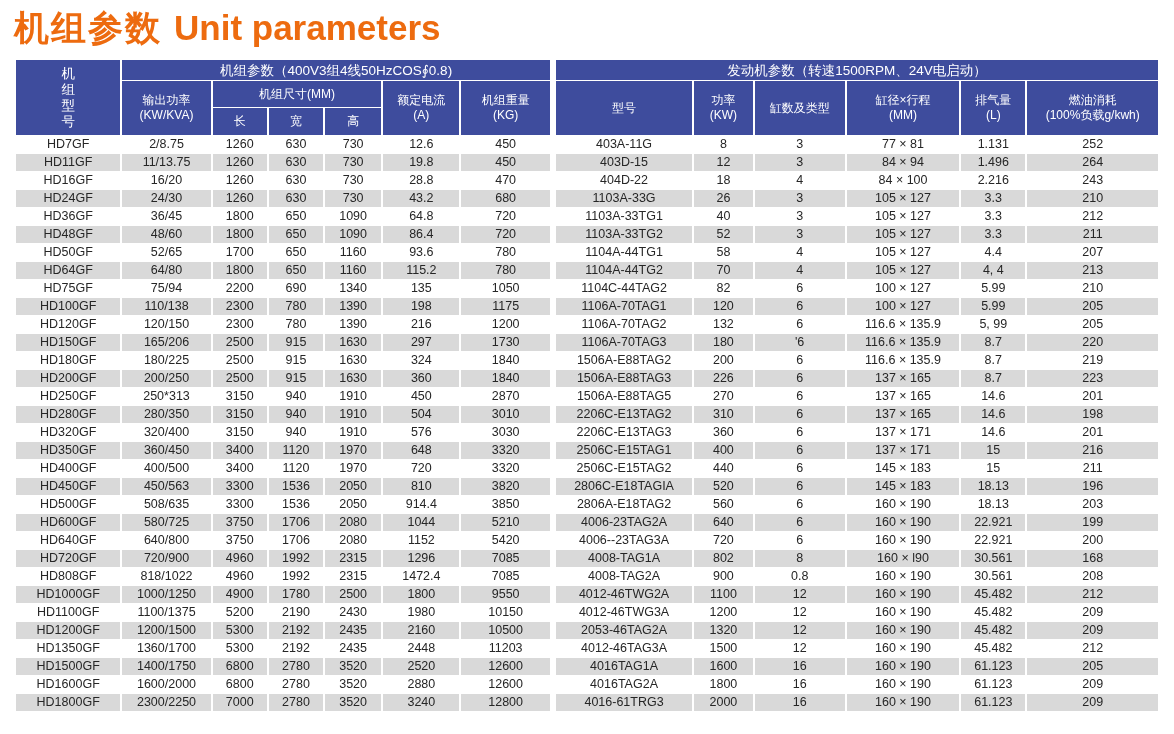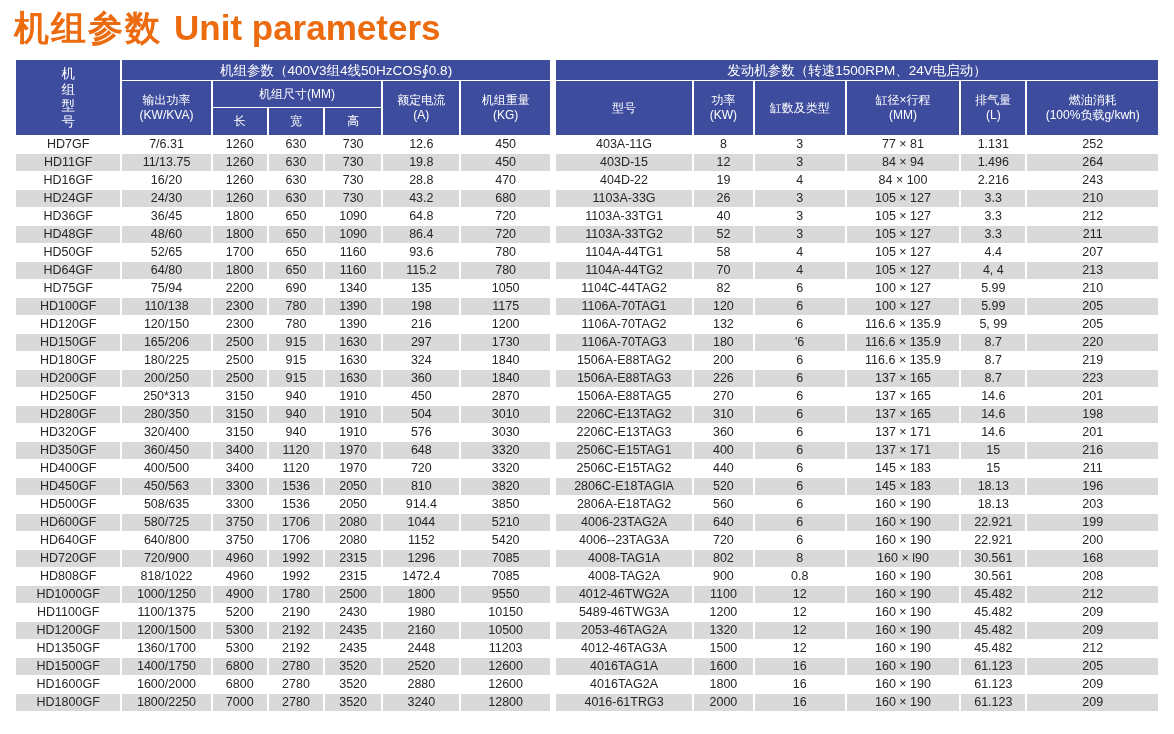--- a/index.html
+++ b/index.html
@@ -117,21 +117,21 @@
       </tr>
       <tr class="band-c">
         <th>长</th>
         <th>宽</th>
         <th>高</th>
       </tr>
     </thead>
     <tbody>
         <tr>
           <td>HD7GF</td>
-          <td>7/6.31</td>
+          <td>2/8.75</td>
           <td>1260</td>
           <td>630</td>
           <td>730</td>
           <td>12.6</td>
           <td>450</td>
           <td class="gap">403A-11G</td>
           <td>8</td>
           <td>3</td>
           <td>77 × 81</td>
           <td>1.131</td>
@@ -154,21 +154,21 @@
         </tr>
         <tr>
           <td>HD16GF</td>
           <td>16/20</td>
           <td>1260</td>
           <td>630</td>
           <td>730</td>
           <td>28.8</td>
           <td>470</td>
           <td class="gap">404D-22</td>
-          <td>19</td>
+          <td>18</td>
           <td>4</td>
           <td>84 × 100</td>
           <td>2.216</td>
           <td>243</td>
         </tr>
         <tr class="stripe">
           <td>HD24GF</td>
           <td>24/30</td>
           <td>1260</td>
           <td>630</td>
@@ -513,21 +513,21 @@
           <td>212</td>
         </tr>
         <tr>
           <td>HD1100GF</td>
           <td>1100/1375</td>
           <td>5200</td>
           <td>2190</td>
           <td>2430</td>
           <td>1980</td>
           <td>10150</td>
-          <td class="gap">5489-46TWG3A</td>
+          <td class="gap">4012-46TWG3A</td>
           <td>1200</td>
           <td>12</td>
           <td>160 × 190</td>
           <td>45.482</td>
           <td>209</td>
         </tr>
         <tr class="stripe">
           <td>HD1200GF</td>
           <td>1200/1500</td>
           <td>5300</td>
@@ -582,21 +582,21 @@
           <td>12600</td>
           <td class="gap">4016TAG2A</td>
           <td>1800</td>
           <td>16</td>
           <td>160 × 190</td>
           <td>61.123</td>
           <td>209</td>
         </tr>
         <tr class="stripe">
           <td>HD1800GF</td>
-          <td>1800/2250</td>
+          <td>2300/2250</td>
           <td>7000</td>
           <td>2780</td>
           <td>3520</td>
           <td>3240</td>
           <td>12800</td>
           <td class="gap">4016-61TRG3</td>
           <td>2000</td>
           <td>16</td>
           <td>160 × 190</td>
           <td>61.123</td>

